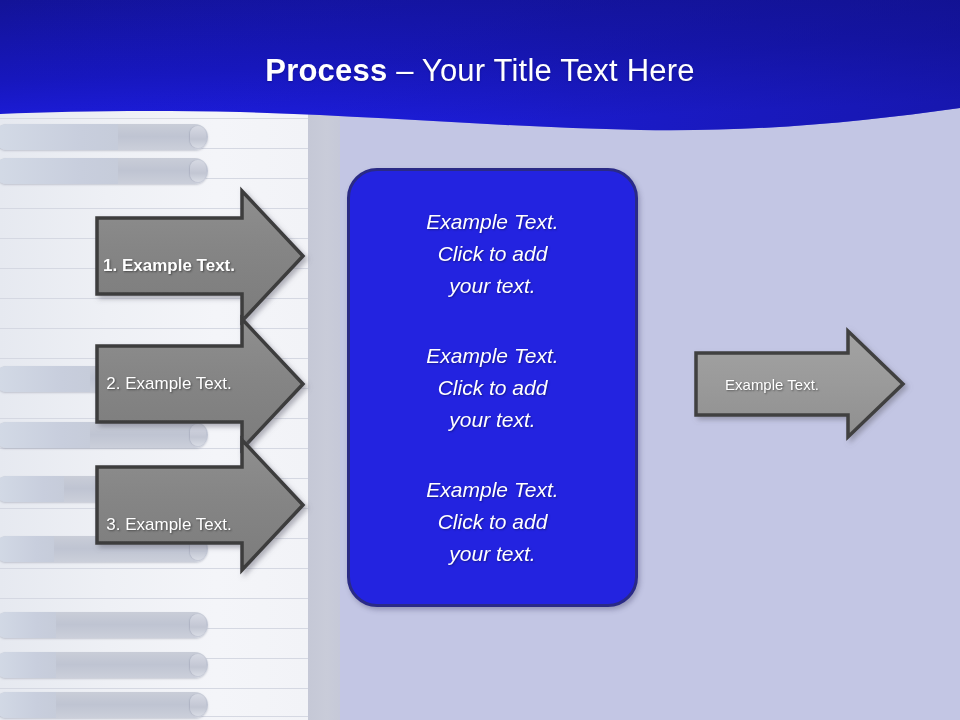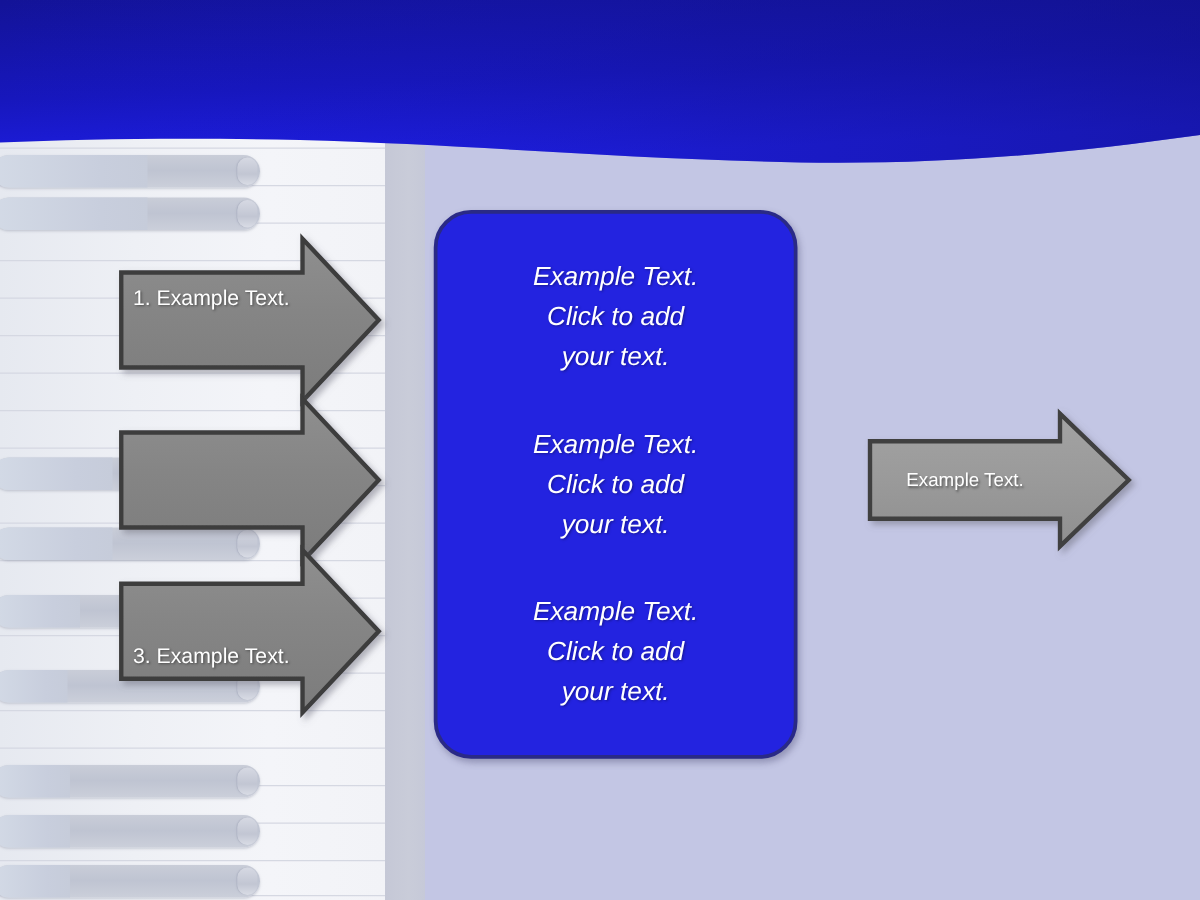--- a/index.html
+++ b/index.html
@@ -214,43 +214,47 @@
         </linearGradient>
         <linearGradient id="hdrGrad2" x1="0" y1="0" x2="1" y2="0">
           <stop offset="0%" stop-color="#1a1ad6" stop-opacity="0.0"></stop>
           <stop offset="60%" stop-color="#13138f" stop-opacity="0.35"></stop>
           <stop offset="100%" stop-color="#10107f" stop-opacity="0.55"></stop>
         </linearGradient>
       </defs>
       <path d="M0,0 L960,0 L960,108 C860,122 760,132 640,130 C500,127 380,116 240,112 C150,110 70,111 0,114 Z" fill="url(#hdrGrad)"></path>
       <path d="M0,0 L960,0 L960,108 C860,122 760,132 640,130 C500,127 380,116 240,112 C150,110 70,111 0,114 Z" fill="url(#hdrGrad2)"></path>
     </svg>
+    <div id="title">
+      <span class="strong">Process</span><span class="light"> – </span><span class="light">Your Title Text Here</span>
+    </div>
   </div>
 
   <div class="block-arrow" style="left:94px; top:188px;">
     <svg width="212" height="136" viewBox="0 0 212 136">
       <defs>
         <linearGradient id="arrGrad1" x1="0" y1="0" x2="0" y2="1">
           <stop offset="0%" stop-color="#8f8f8f"></stop>
           <stop offset="45%" stop-color="#858585"></stop>
           <stop offset="100%" stop-color="#7c7c7c"></stop>
         </linearGradient>
         <filter id="arrShadow" x="-20%" y="-20%" width="150%" height="150%">
           <feDropShadow dx="3" dy="3" stdDeviation="2.5" flood-color="#6a6a7a" flood-opacity="0.5"></feDropShadow>
         </filter>
       </defs>
       <path d="M3,30 L148,30 L148,3 L209,68 L148,133 L148,106 L3,106 Z" fill="url(#arrGrad1)" stroke="#3c3c3c" stroke-width="3.5" stroke-linejoin="miter" filter="url(#arrShadow)"></path>
     </svg>
-    <div class="arrow-label step" style="left:0; top:13px; width:150px; height:76px;">1. Example Text.</div>
+    <div class="arrow-label step" style="left:0; top:40px; width:150px; height:76px;font-weight:bold;">1. Example Text.</div>
   </div>
 
   <div class="block-arrow" style="left:94px; top:316px;">
     <svg width="212" height="136" viewBox="0 0 212 136">
       <path d="M3,30 L148,30 L148,3 L209,68 L148,133 L148,106 L3,106 Z" fill="url(#arrGrad1)" stroke="#3c3c3c" stroke-width="3.5" stroke-linejoin="miter" filter="url(#arrShadow)"></path>
     </svg>
+    <div class="arrow-label step" style="left:0; top:30px; width:150px; height:76px;">2. Example Text.</div>
   </div>
 
   <div class="block-arrow" style="left:94px; top:437px;">
     <svg width="212" height="136" viewBox="0 0 212 136">
       <path d="M3,30 L148,30 L148,3 L209,68 L148,133 L148,106 L3,106 Z" fill="url(#arrGrad1)" stroke="#3c3c3c" stroke-width="3.5" stroke-linejoin="miter" filter="url(#arrShadow)"></path>
     </svg>
     <div class="arrow-label step" style="left:0; top:30px; width:150px; height:76px;margin-top:20px;">3. Example Text.</div>
   </div>
 
   <div id="blue-box">

